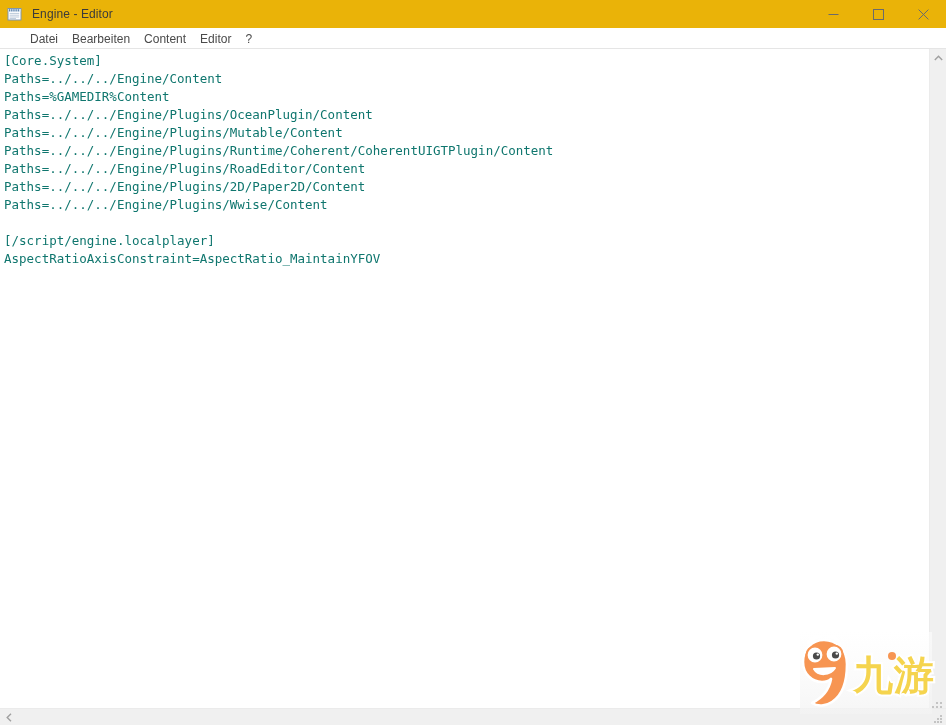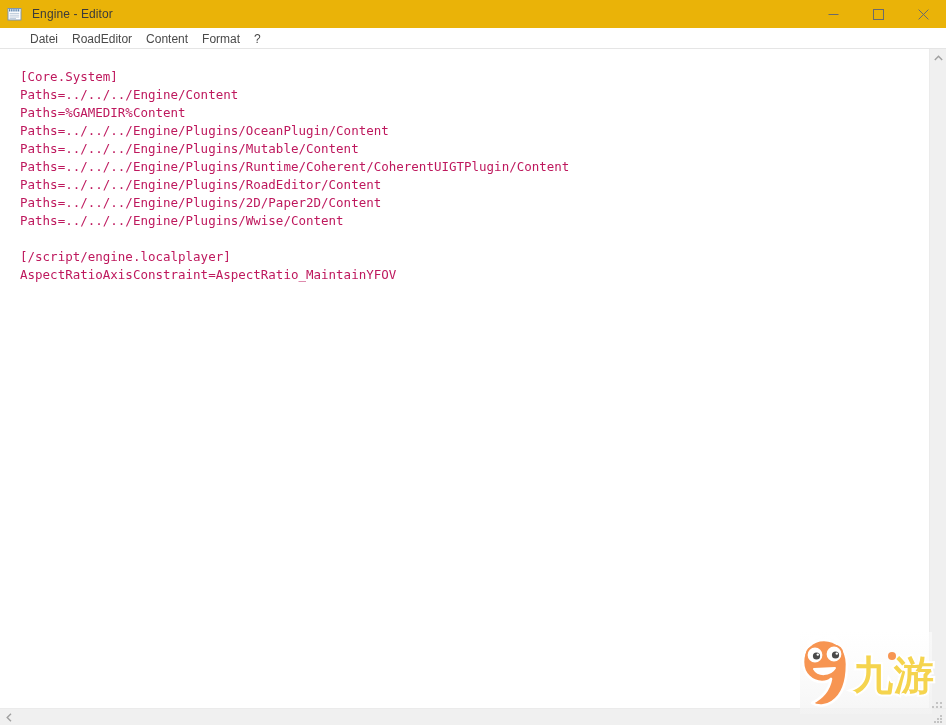--- a/index.html
+++ b/index.html
@@ -99,24 +99,24 @@
     width: 929px;
     height: 659px;
     background: #ffffff;
     overflow: hidden;
   }
 
   #text-content {
     font-family: "DejaVu Sans Mono", "Liberation Mono", monospace;
     font-size: 12.5px;
     line-height: 18px;
-    color: #be185d;
+    color: #0f766e;
     white-space: pre;
     padding: 3px 0 0 4px;
-    margin: 16px;
+    margin: 0;
     letter-spacing: 0px;
   }
 
   
   #vscroll {
     position: absolute;
     right: 0; top: 49px;
     width: 17px;
     height: 659px;
     background: #f0f0f0;
@@ -219,23 +219,23 @@
         <svg width="11" height="11" viewBox="0 0 11 11">
           <line x1="0.6" y1="0.6" x2="10.4" y2="10.4" stroke="#6b6b6b" stroke-width="1"></line>
           <line x1="10.4" y1="0.6" x2="0.6" y2="10.4" stroke="#6b6b6b" stroke-width="1"></line>
         </svg>
       </div>
     </div>
   </div>
 
   <div id="menubar">
     <div class="menu-item">Datei</div>
-    <div class="menu-item">RoadEditor</div>
+    <div class="menu-item">Bearbeiten</div>
     <div class="menu-item">Content</div>
-    <div class="menu-item">Format</div>
+    <div class="menu-item">Editor</div>
     <div class="menu-item">?</div>
   </div>
   <div id="menu-divider"></div>
 
   <div id="editor-area">
     <pre id="text-content">[Core.System]
 Paths=../../../Engine/Content
 Paths=%GAMEDIR%Content
 Paths=../../../Engine/Plugins/OceanPlugin/Content
 Paths=../../../Engine/Plugins/Mutable/Content

